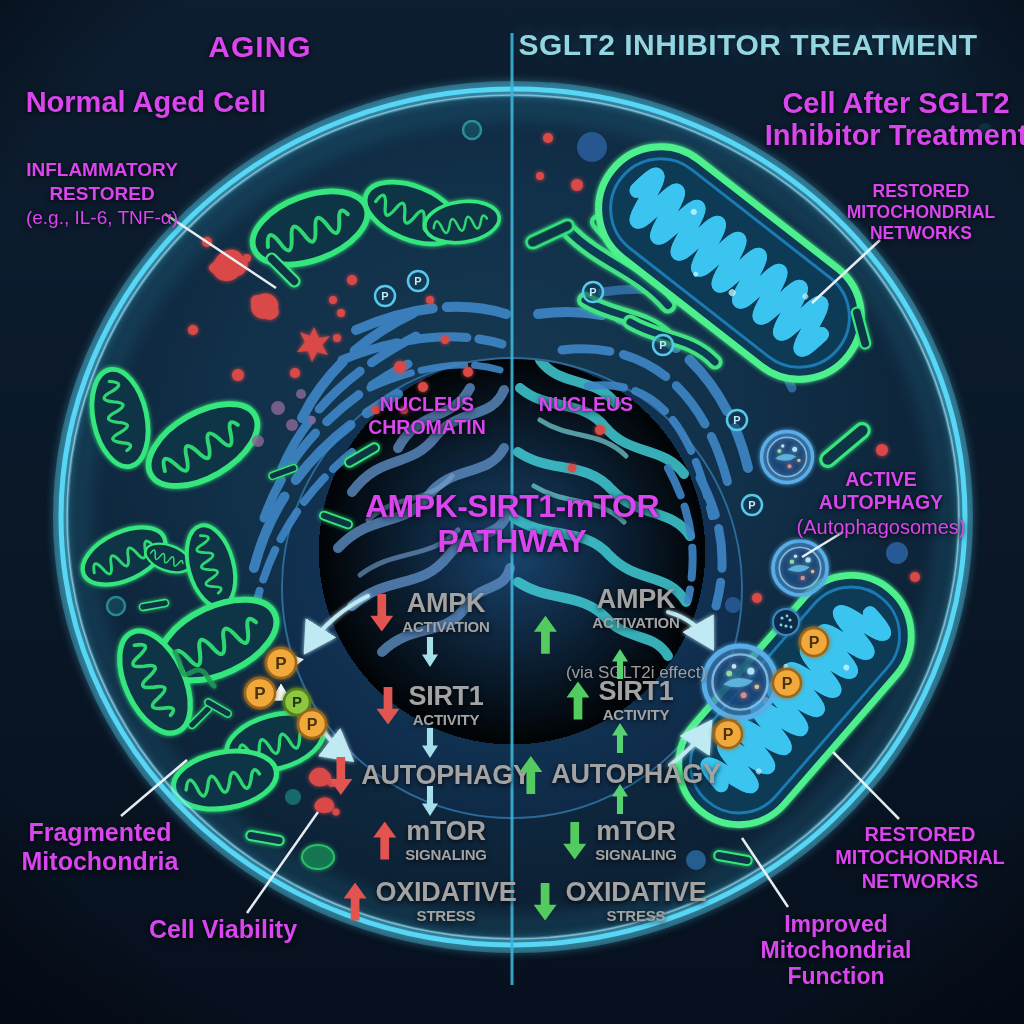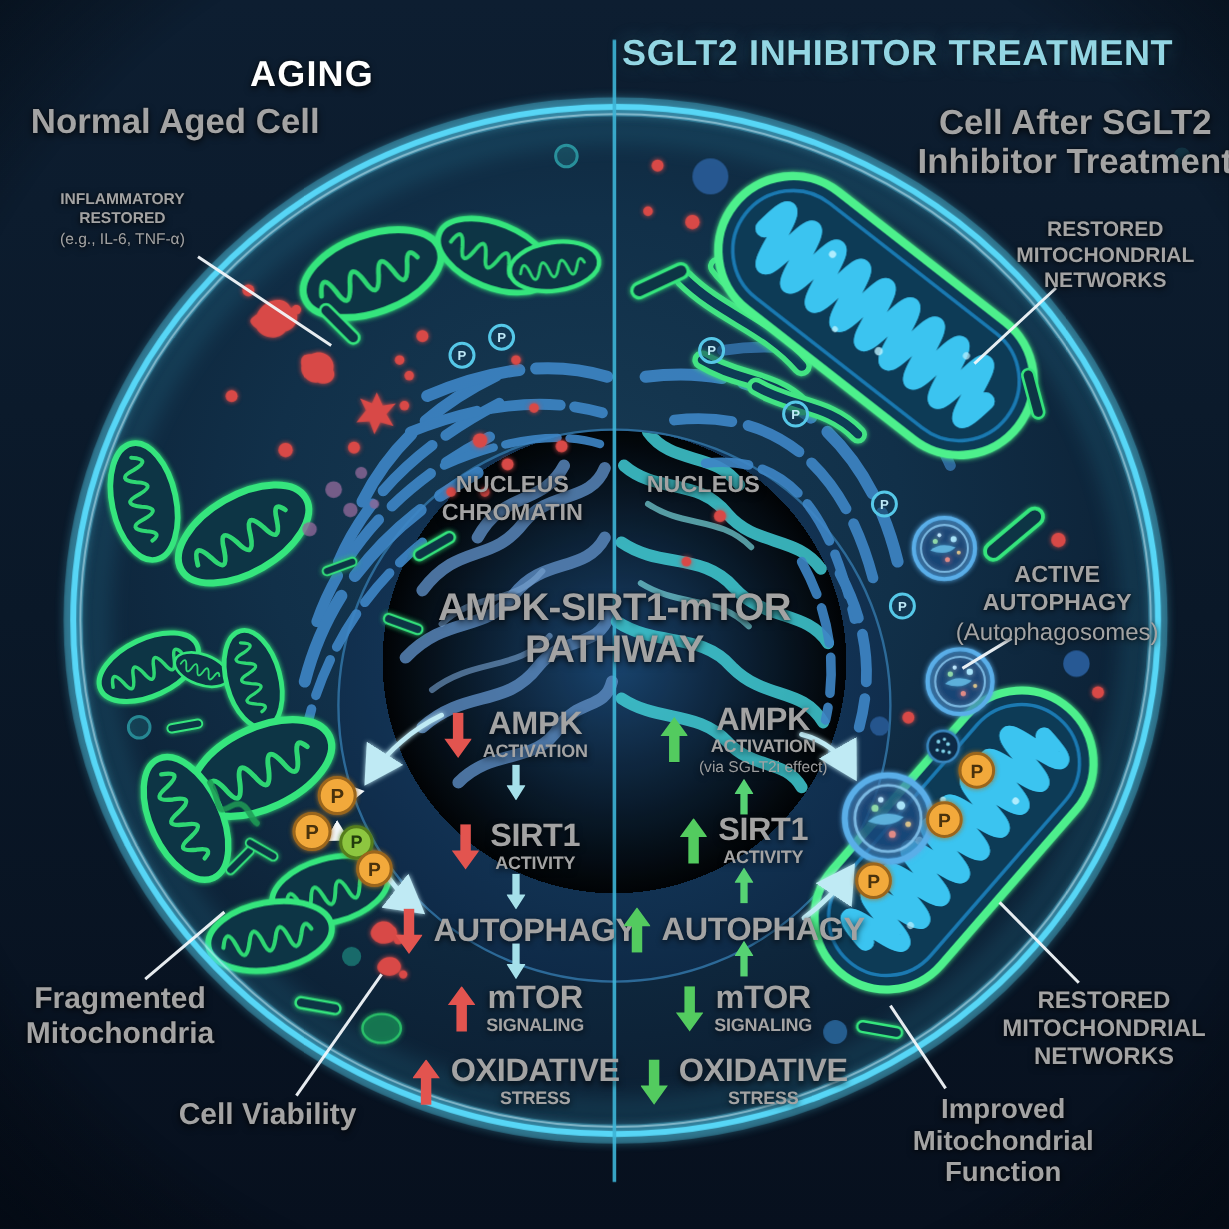--- a/index.html
+++ b/index.html
@@ -1,31 +1,31 @@
 <!DOCTYPE html>
 <html><head>
 <meta charset="utf-8">
 <style>
   html,body{margin:0;padding:0;background:#06101d;}
   .stage{position:relative;width:1024px;height:1024px;overflow:hidden;
          font-family:"Liberation Sans",sans-serif;}
   .stage svg{position:absolute;left:0;top:0;}
   .lbl{position:absolute;transform:translateX(-50%);text-align:center;
-       color:#a3a3a3;font-weight:bold;white-space:nowrap;
+       color:#d946ef;font-weight:bold;white-space:nowrap;
        text-shadow:0 2px 6px rgba(0,0,0,.7),0 0 3px rgba(0,0,0,.55);}
   .lbl .reg{font-weight:normal;}
-  .hdr-gray{color:#ffffff;letter-spacing:1px;margin-top:16px;}
+  .hdr-gray{color:#d946ef;letter-spacing:1px;}
   .hdr-cyan{color:#93d6e3;letter-spacing:.5px;text-shadow:0 2px 6px rgba(0,0,0,.7),0 0 14px rgba(90,190,220,.35);}
   .pcol{position:absolute;width:210px;height:350px;}
   .step{position:absolute;left:0;width:100%;display:flex;align-items:center;
         justify-content:center;gap:9px;}
   .stext{text-align:center;color:#a3a3a3;text-shadow:0 2px 5px rgba(0,0,0,.75);}
   .stitle{font-size:27px;font-weight:bold;line-height:1.02;letter-spacing:-.3px;}
   .ssub{font-size:15px;font-weight:bold;line-height:1.18;letter-spacing:-.2px;}
-  .snote{font-size:13px;font-weight:normal;line-height:1.2;opacity:.96;}
+  .snote{font-size:17px;font-weight:normal;line-height:1.2;opacity:.96;margin-top:32px;}
   .barrow{width:23px;height:38px;flex:0 0 auto;filter:drop-shadow(0 2px 3px rgba(0,0,0,.5));}
   .carrow{width:16px;height:30px;filter:drop-shadow(0 2px 3px rgba(0,0,0,.5));}
   .down{clip-path:polygon(50% 100%,0% 58%,31% 58%,31% 0%,69% 0%,69% 58%,100% 58%);}
   .up{clip-path:polygon(50% 0%,100% 42%,69% 42%,69% 100%,31% 100%,31% 42%,0% 42%);}
   .conn{position:absolute;left:0;width:100%;display:flex;justify-content:center;}
   svg text{font-family:"Liberation Sans",sans-serif;font-weight:bold;}
 </style>
 </head>
 <body>
 
@@ -371,21 +371,21 @@
 
 <div class="lbl hdr-gray" style="left:260px;top:30px;font-size:30px;">AGING</div>
 <div class="lbl hdr-cyan" style="left:748px;top:28px;font-size:30px;">SGLT2 INHIBITOR TREATMENT</div>
 
 <div class="lbl" style="left:146px;top:86px;font-size:29px;">Normal Aged Cell</div>
 <div class="lbl" style="left:896px;top:88px;font-size:29px;line-height:1.1;">
   <div>Cell After SGLT2</div>
   <div>Inhibitor Treatment</div>
 </div>
 
-<div class="lbl" style="left:102px;top:158px;font-size:13px;line-height:1.25;">
+<div class="lbl" style="left:102px;top:158px;font-size:19px;line-height:1.25;">
   <div>INFLAMMATORY</div>
   <div>RESTORED</div>
   <div class="reg">(e.g., IL-6, TNF-α)</div>
 </div>
 
 <div class="lbl" style="left:921px;top:181px;font-size:17.5px;line-height:1.2;">
   <div>RESTORED</div>
   <div>MITOCHONDRIAL</div>
   <div>NETWORKS</div>
 </div>

